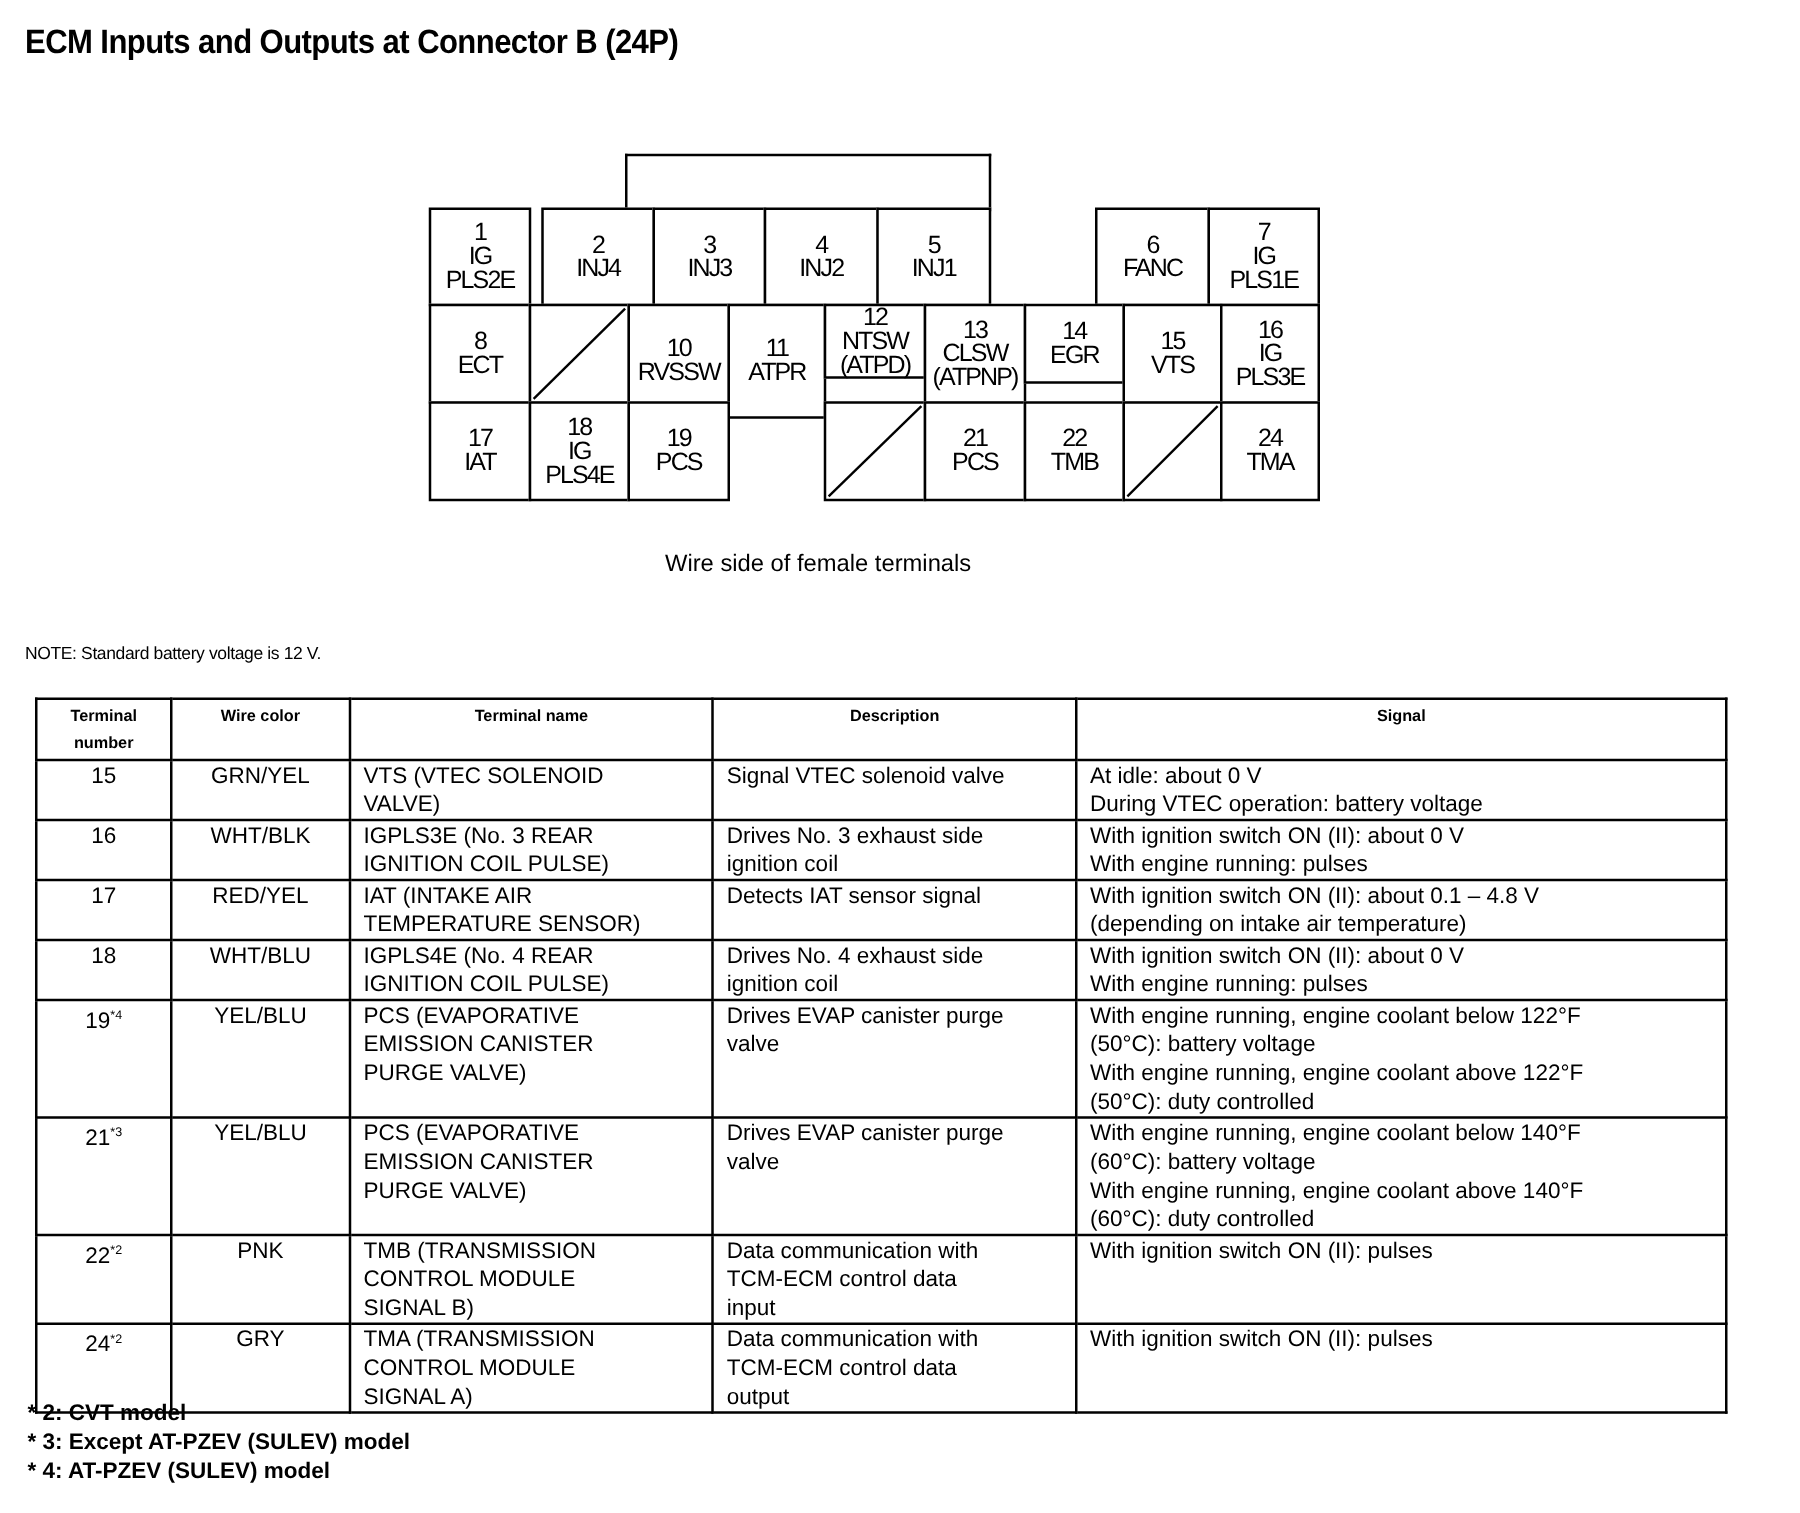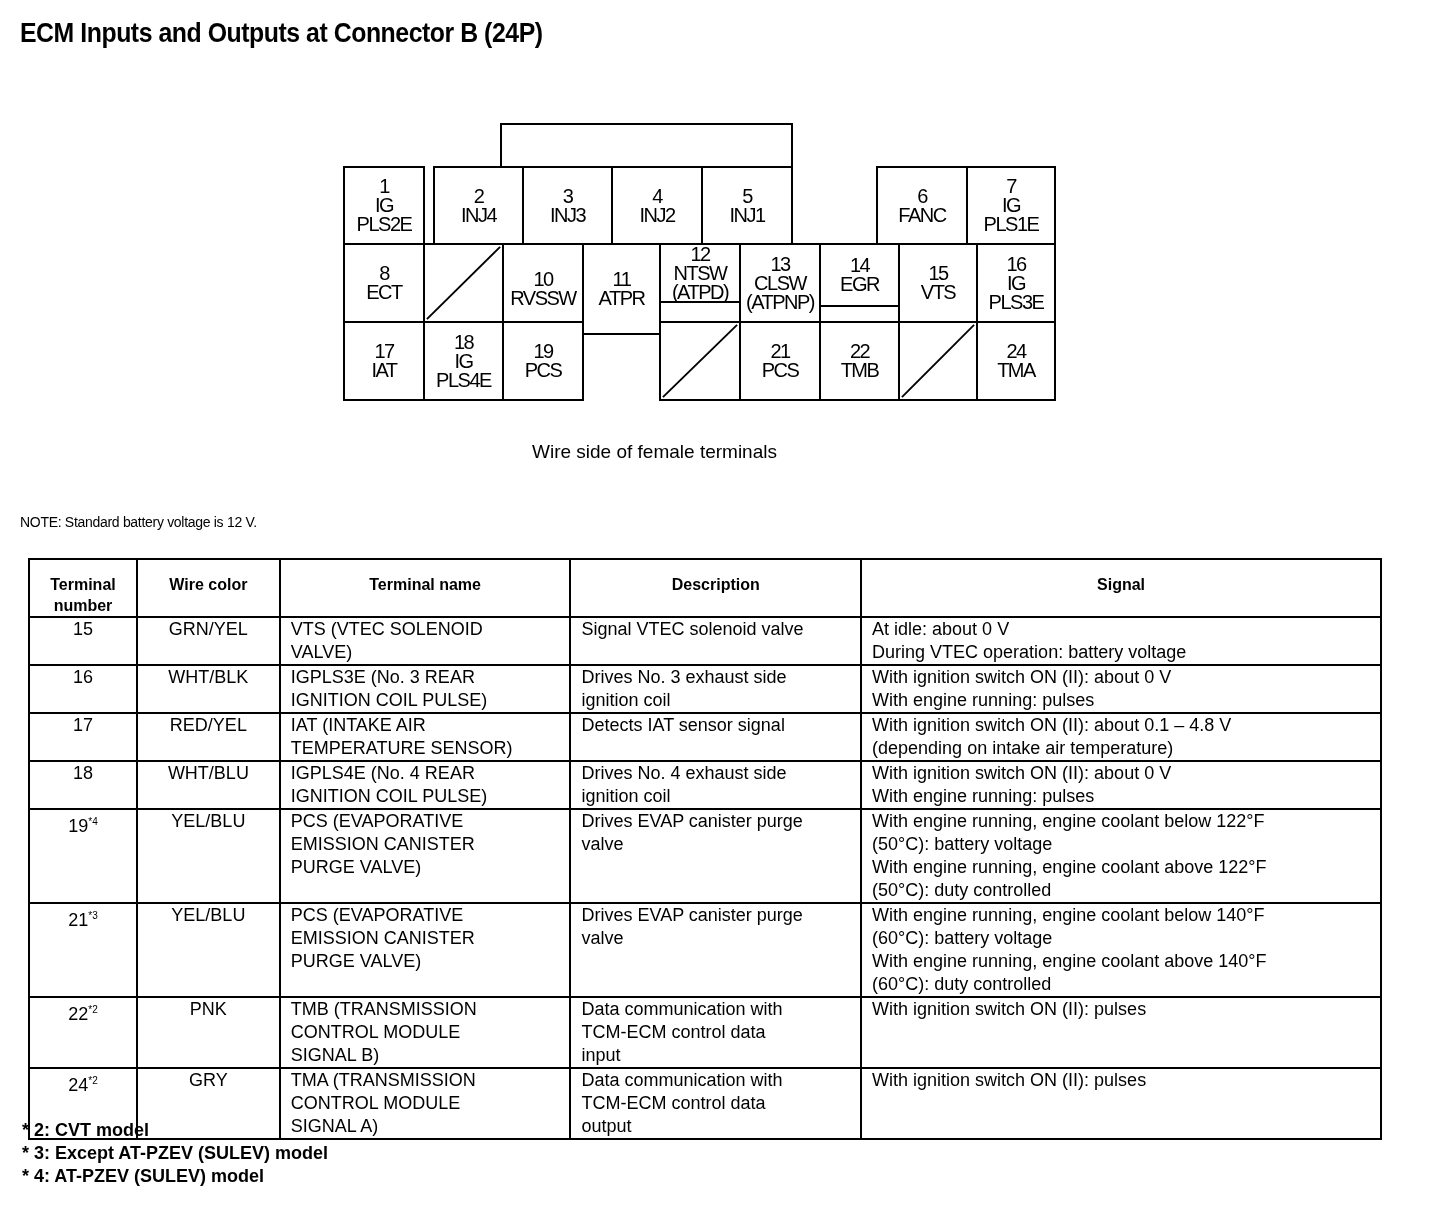--- a/index.html
+++ b/index.html
@@ -8,21 +8,21 @@
   .connector { position: absolute; left: 0; top: 0; }
   .cell { position: absolute; box-sizing: border-box; border: 2px solid #000; background: #fff; text-align: center; font-size: 20px; line-height: 19px; letter-spacing: -1.5px; display: flex; flex-direction: column; justify-content: center; align-items: center; }
   .cell span { display: block; }
   .blank { position: absolute; box-sizing: border-box; border: 2px solid #000; background: #fff; }
   .blank svg { position: absolute; left: 0; top: 0; width: 100%; height: 100%; }
   .bump { position: absolute; box-sizing: border-box; border: 2px solid #000; border-bottom: none; background: #fff; }
   .caption { position: absolute; left: 532px; top: 441px; font-size: 19px; }
   .note { position: absolute; left: 20px; top: 514px; font-size: 14px; letter-spacing: -0.3px; }
   table.spec { position: absolute; left: 28px; top: 558px; width: 1354px; border-collapse: collapse; font-size: 18px; line-height: 23px; }
   table.spec th, table.spec td { border: 2px solid #000; vertical-align: top; padding: 0 10px; text-align: left; }
-  table.spec th { font-weight: bold; text-align: center; font-size: 16px; line-height: 21px; padding-top: 14px; }
+  table.spec th { font-weight: bold; text-align: center; font-size: 13px; line-height: 21px; padding-top: 2px; }
   table.spec td.num, table.spec td.wire { text-align: center; }
   table.spec td.num sup { font-size: 10px; }
   .line { display: block; }
   .footnotes { position: absolute; left: 22px; top: 1119px; font-size: 18px; line-height: 23px; }
   .footnotes div { display: block; font-weight: bold; }
 </style>
 </head>
 <body>
 
 <div class="title">ECM Inputs and Outputs at Connector B (24P)</div>

